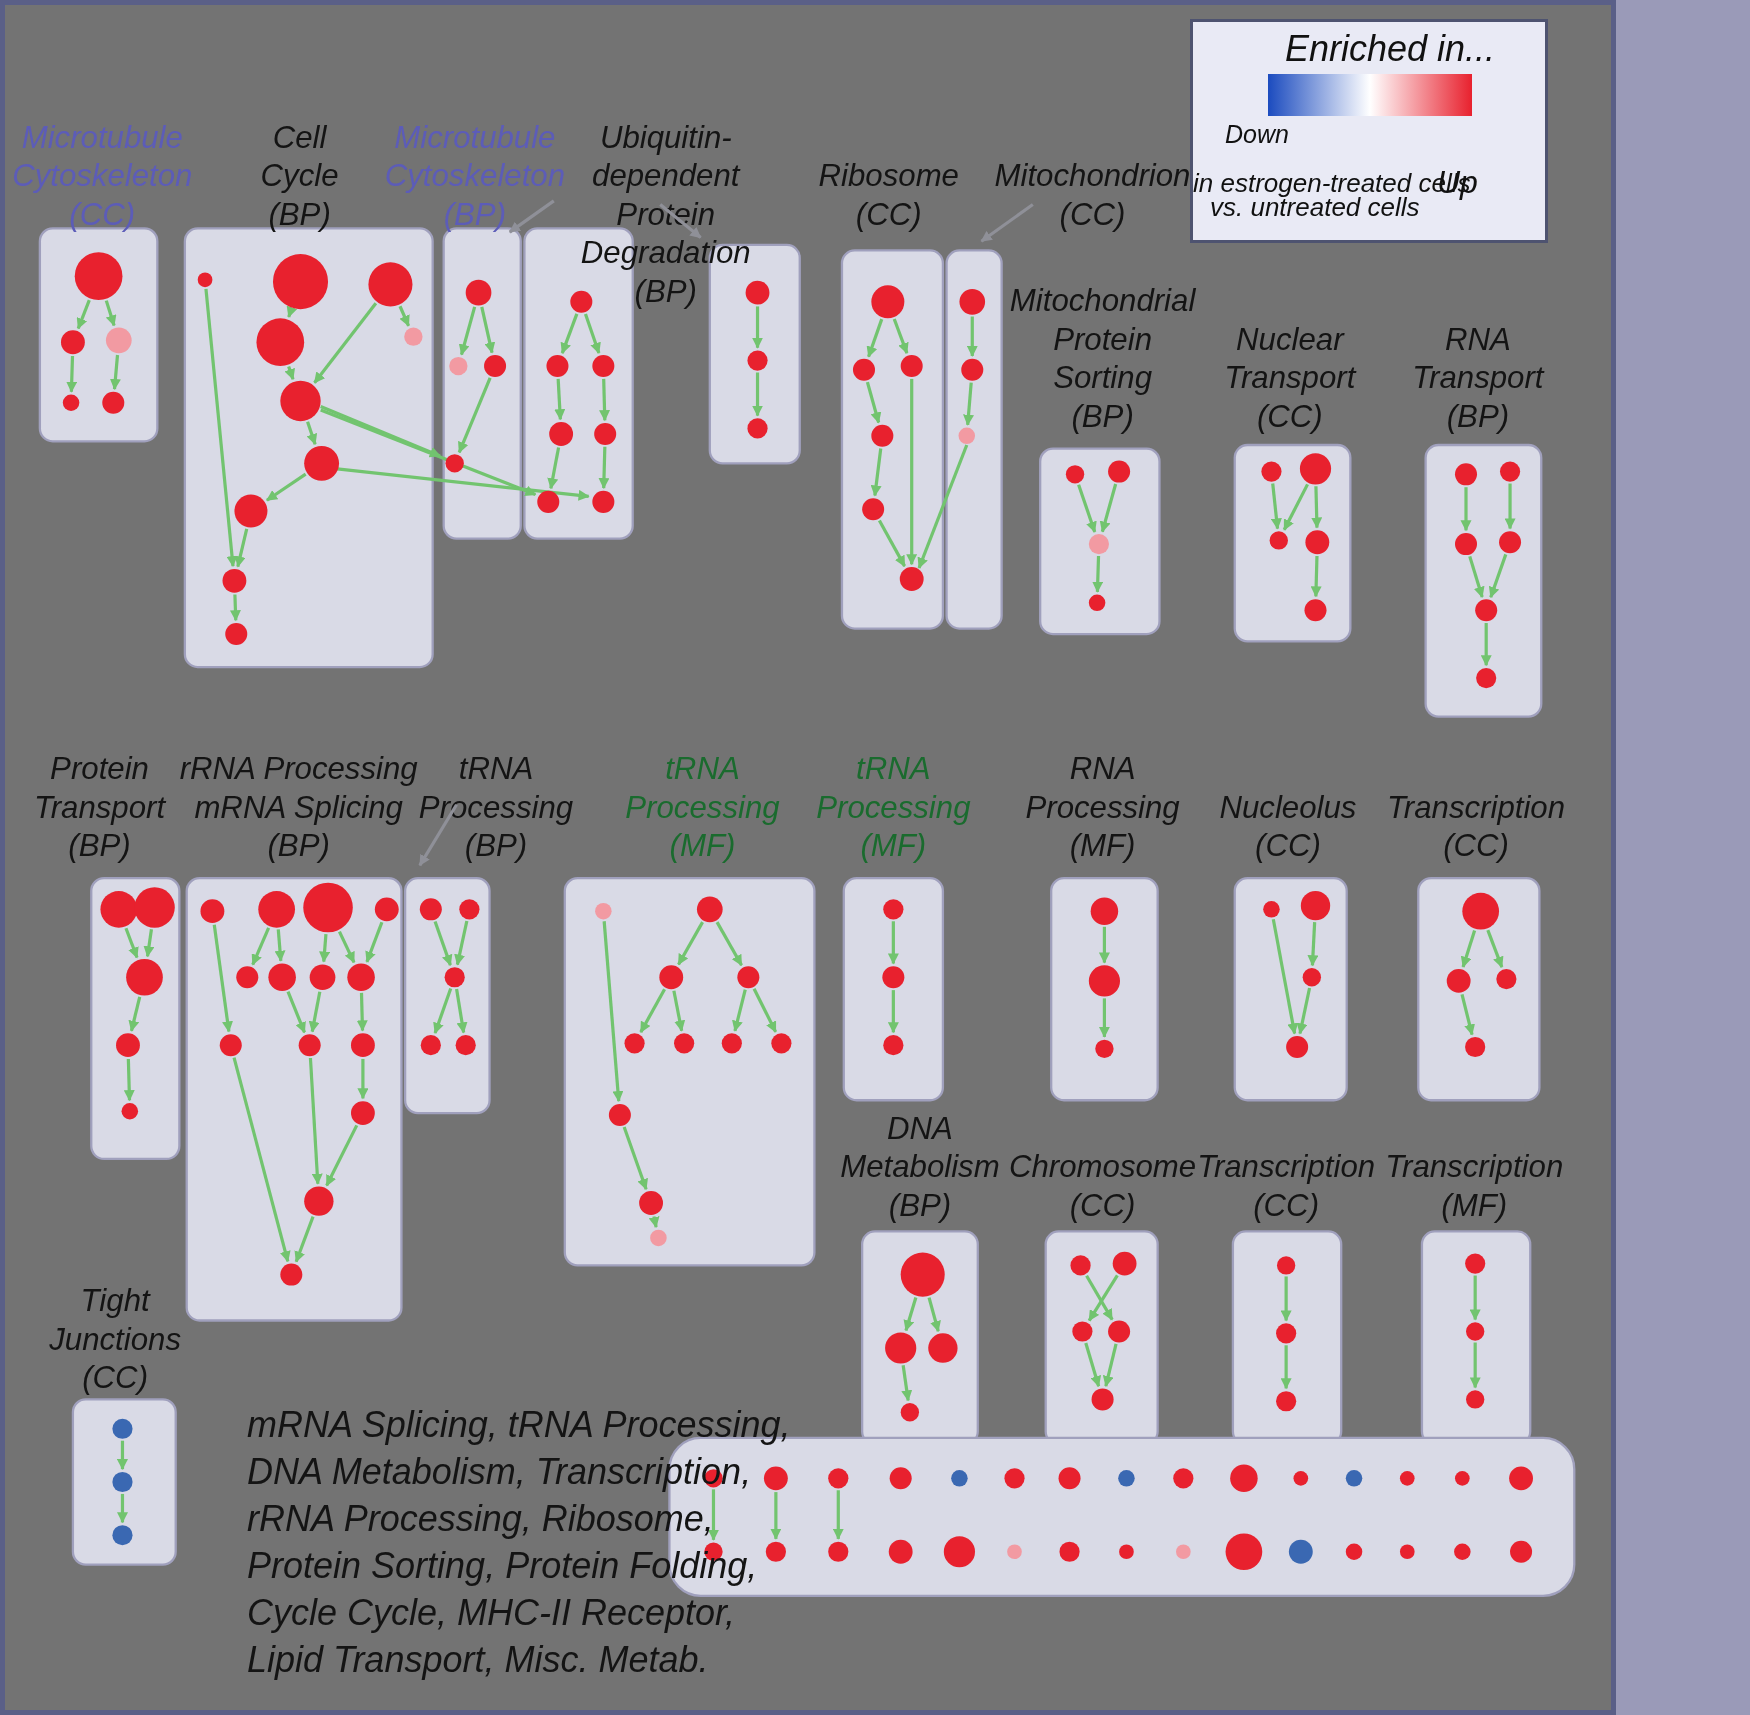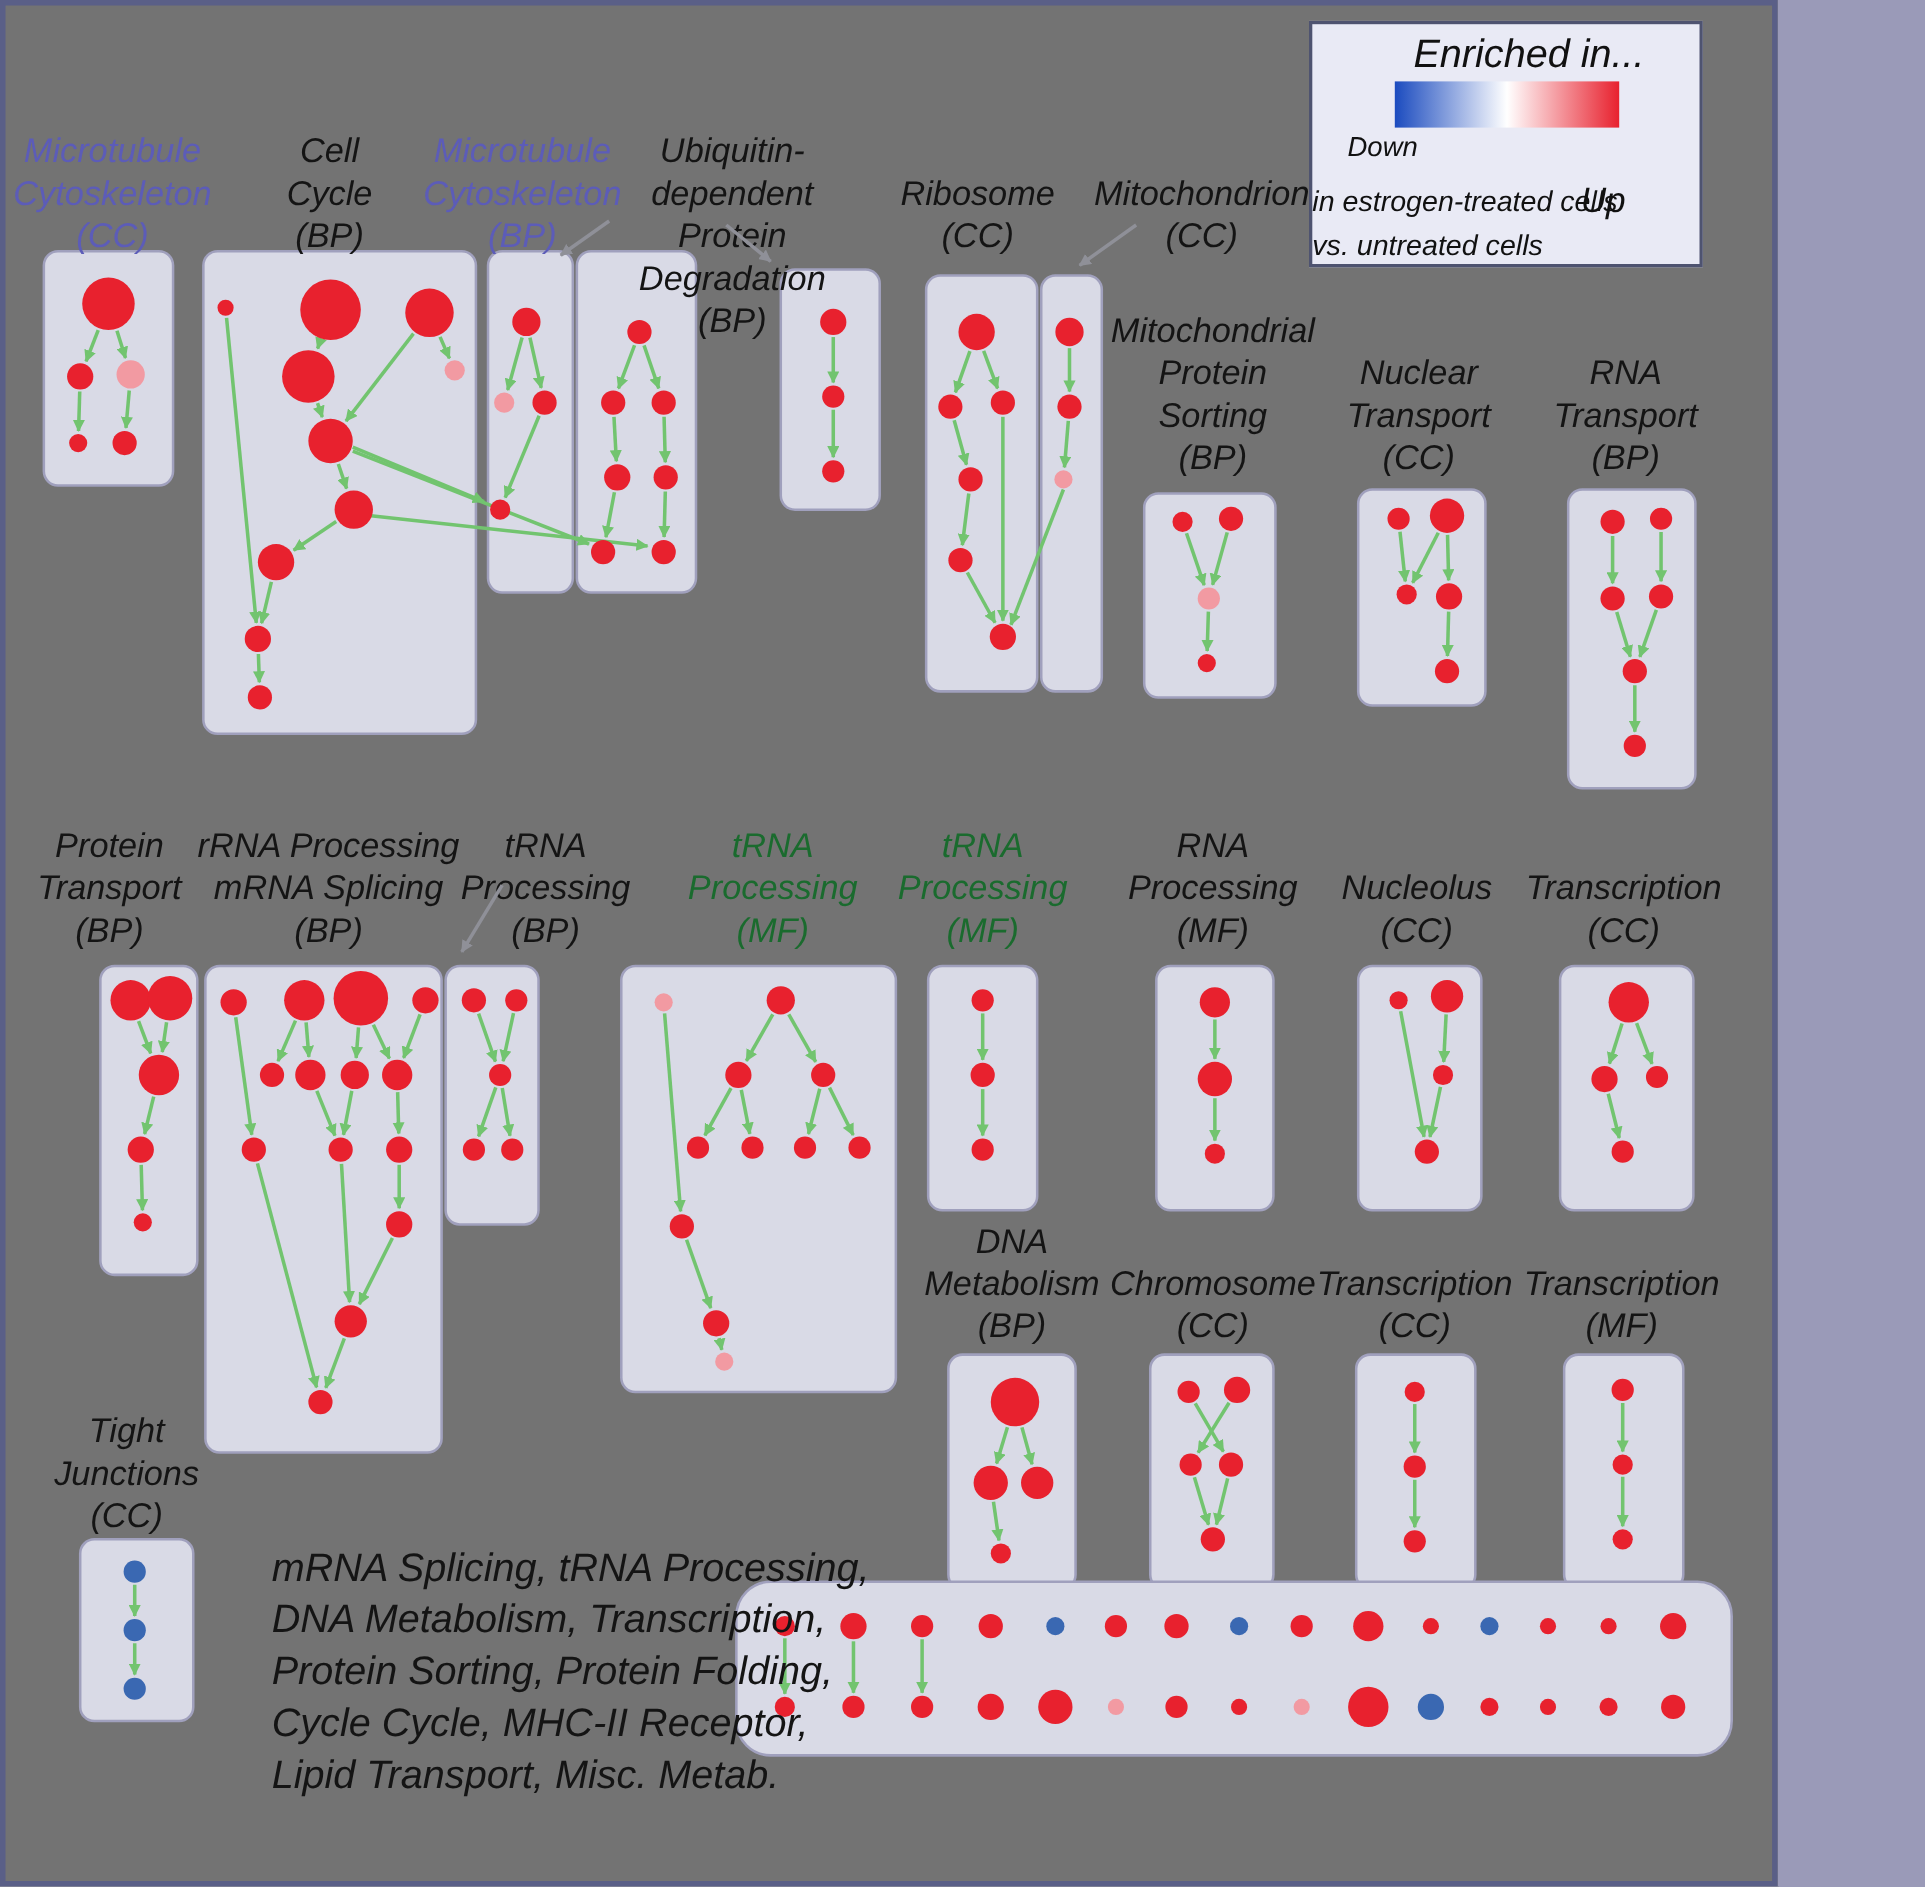--- a/index.html
+++ b/index.html
@@ -13,21 +13,21 @@
   .legend{
     position:absolute;left:1185px;top:14px;width:358px;height:224px;
     background:#e9eaf5;border:3px solid #4e5370;box-sizing:border-box;
   }
   .legend-title{position:absolute;top:6px;left:0;width:100%;text-align:center;font-size:36px;color:#111;padding-left:21px;}
   .legend-bar{position:absolute;left:75px;top:52px;width:204px;height:42px;}
   .legend-down{position:absolute;left:32px;top:98px;font-size:25px;color:#111;}
   .legend-up{position:absolute;left:244px;top:98px;font-size:32px;color:#111;margin-top:44px;}
   .legend-sub{position:absolute;left:0;width:100%;text-align:left;font-size:26px;color:#111;}
   .legend-sub.s1{top:146px;}
-  .legend-sub.s2{top:186px;}
+  .legend-sub.s2{top:170px;padding-left:17px;}
   .misc-text{position:absolute;left:242px;top:1396px;font-size:36px;line-height:47px;color:#141414;white-space:nowrap;}
 </style>
 </head>
 <body>
 
 <div class="canvas">
 
   <svg id="diagram" viewBox="0 0 1750 1715">
       <defs>
         <marker id="arrow-green" markerWidth="13" markerHeight="12" refX="11" refY="6" orient="auto" markerUnits="userSpaceOnUse">
@@ -357,18 +357,19 @@
     <div class="legend-bar" style="background: linear-gradient(90deg, rgb(27, 75, 191) 0%, rgb(255, 255, 255) 50%, rgb(232, 33, 46) 100%);"></div>
     <div class="legend-down">Down</div>
     <div class="legend-up">Up</div>
     <div class="legend-sub s1">in estrogen-treated cells</div>
     <div class="legend-sub s2">vs. untreated cells</div>
   </div>
 
   <div class="misc-text">
     <div>mRNA Splicing, tRNA Processing,</div>
     <div>DNA Metabolism, Transcription,</div>
+    <div>rRNA Processing, Ribosome,</div>
     <div>Protein Sorting, Protein Folding,</div>
     <div>Cycle Cycle, MHC-II Receptor,</div>
     <div>Lipid Transport, Misc. Metab.</div>
   </div>
 
 </div>
 
 </body></html>

